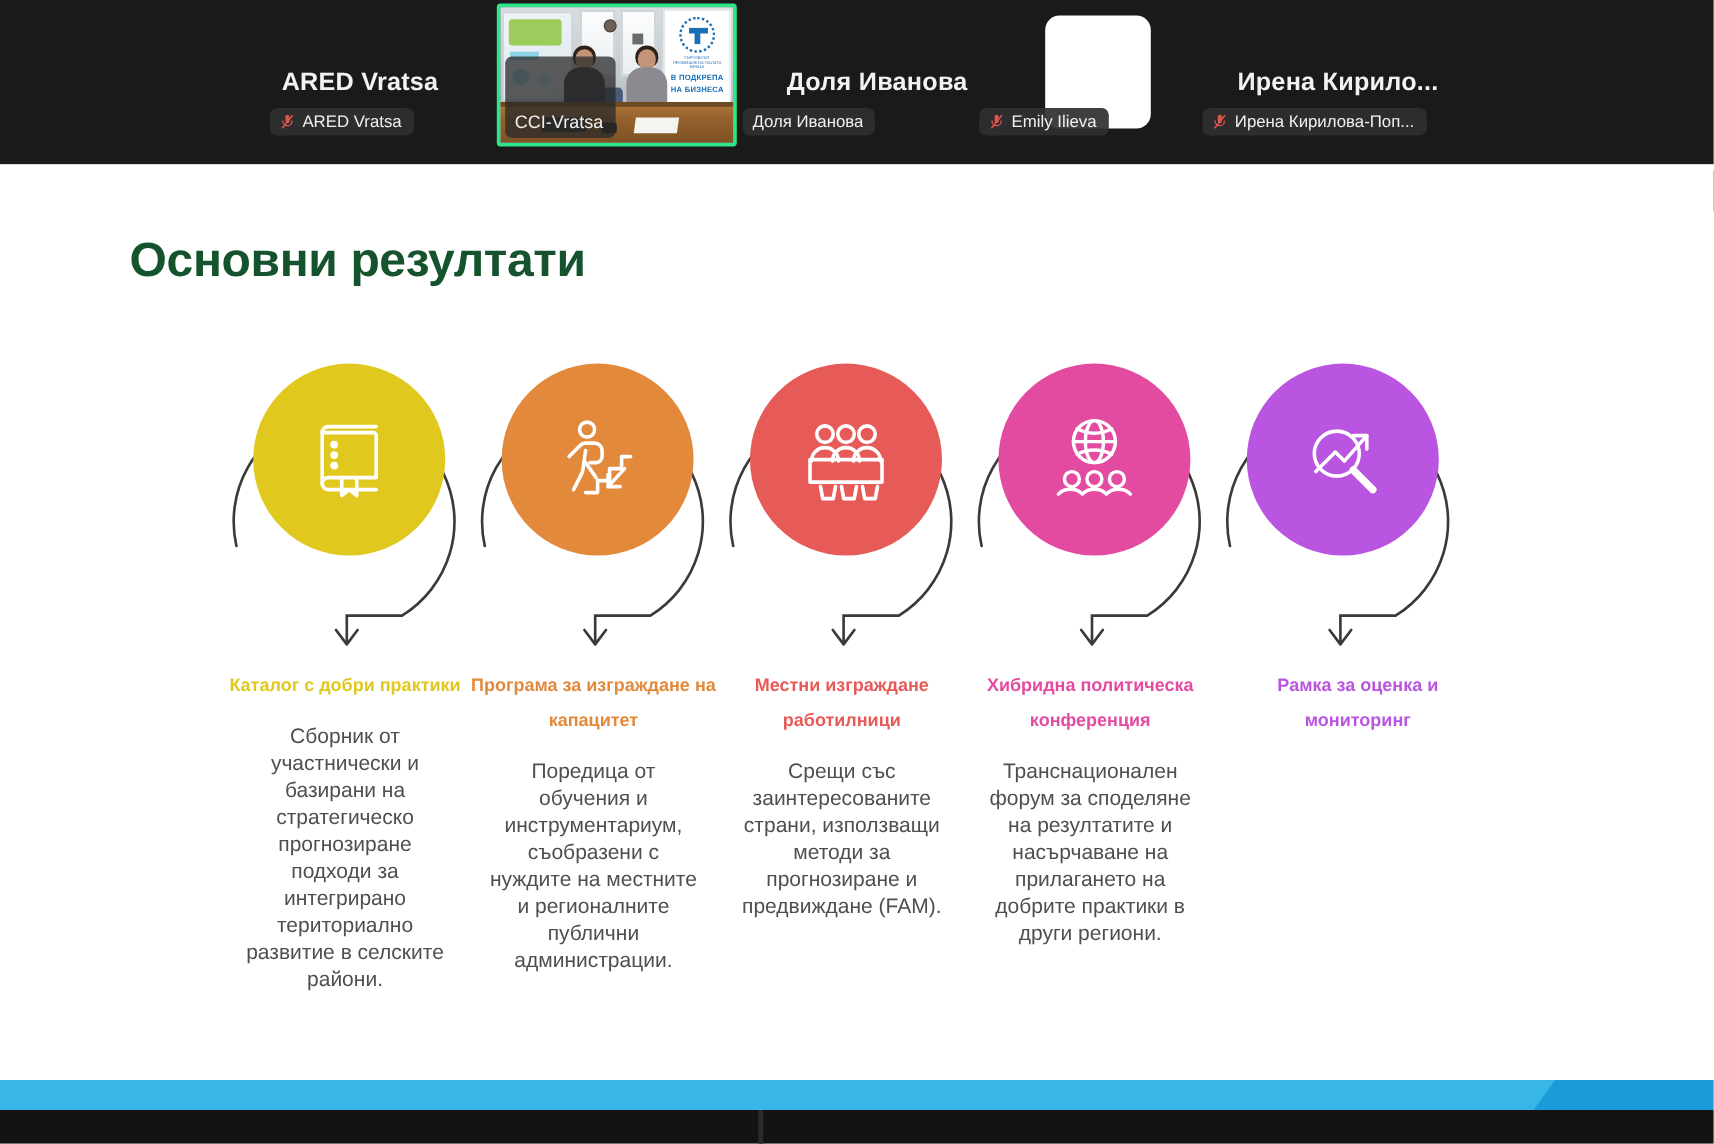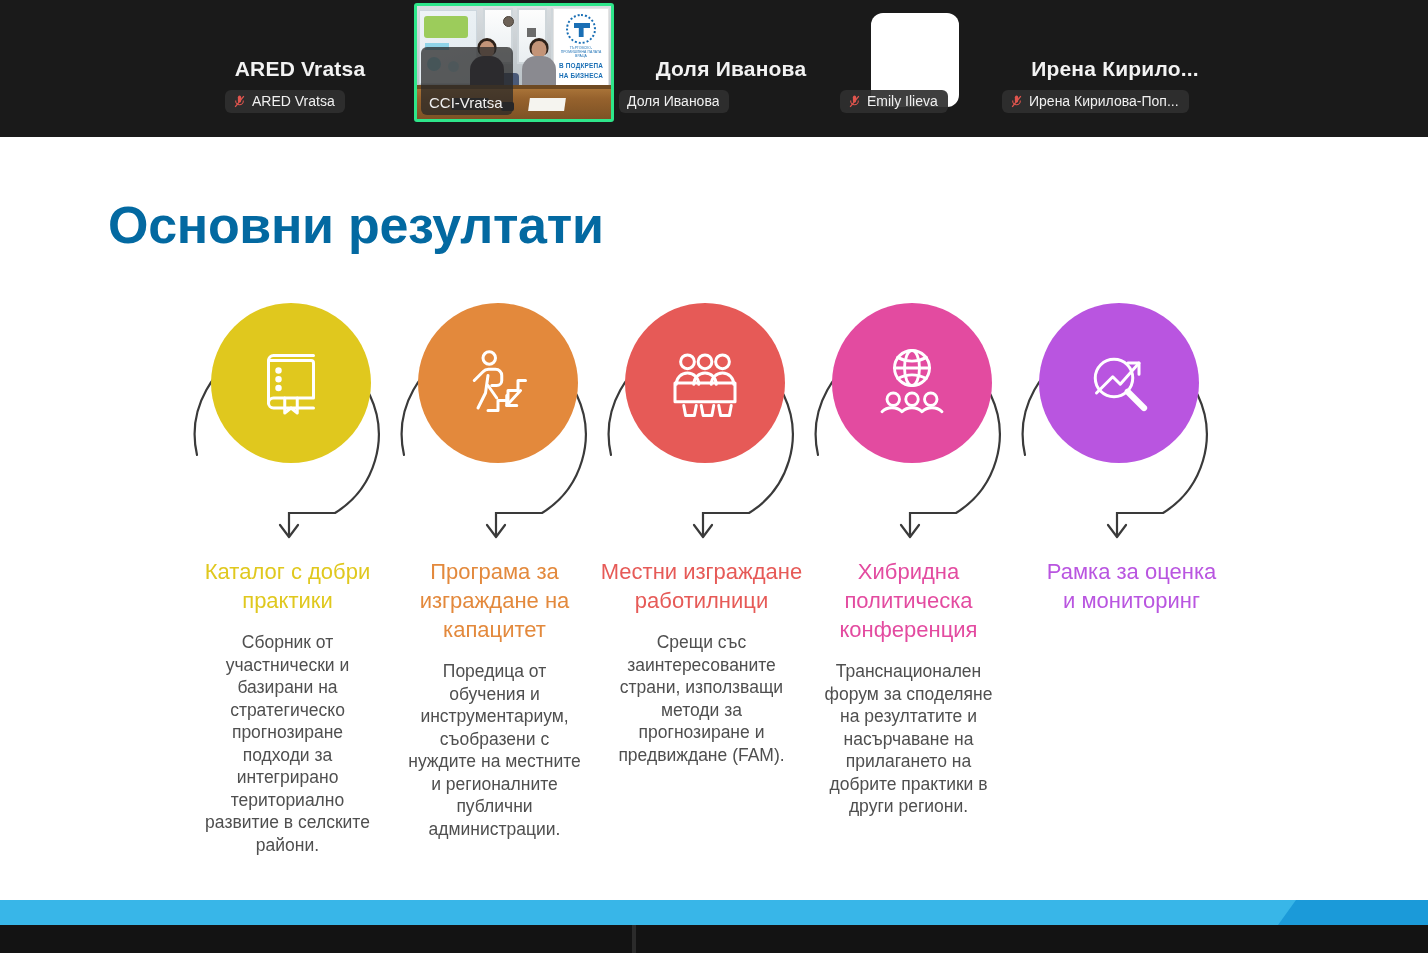--- a/index.html
+++ b/index.html
@@ -187,21 +187,21 @@
 
   
   .slide {
     position: absolute;
     left: 0; top: 137px; width: 1428px; height: 816px;
     background: #ffffff;
   }
   .slide-title {
     position: absolute;
     left: 108px; top: 58px;
-    font-size: 52px; font-weight: bold; color: #0369a1;
+    font-size: 40px; font-weight: bold; color: #14532d;
     letter-spacing: -0.3px;
   }
 
   
   .pipeline {
     position: absolute;
     left: 185px; top: 148px;
     width: 1058px; height: 280px;
   }
   .node {
@@ -220,21 +220,21 @@
   .node .icon-svg { width: 80px; height: 80px; display: block; }
 
   
   .cols {
     position: absolute; left: 185px; top: 420px; width: 1060px;
   }
   .col {
     position: absolute; top: 0; width: 205px; text-align: center;
   }
   .col h3 {
-    font-size: 22px; font-weight: normal; line-height: 29px;
+    font-size: 15px; font-weight: bold; line-height: 29px;
     margin: 0 0 14px 0;
   }
   .col p {
     font-size: 17.5px; line-height: 22.5px; color: #4f4f4f;
     margin: 16px;
   }
 
   
   .bottom-blue {
     position: absolute; left: 0; bottom: 28px;
@@ -319,21 +319,21 @@
     <div class="tile-name">Доля Иванова</div>
     <div class="tile-badge" style="left:3px;">
       <span class="bname">Доля Иванова</span>
     </div>
   </div>
 
   <div class="tile" style="left:846px;width:230px;">
     <div class="tile-name"></div>
   </div>
   <div class="white-blob"></div>
-  <div class="tile-badge" style="left:840px;bottom:24px;z-index:5;margin-top:20px;">
+  <div class="tile-badge" style="left:816px;bottom:24px;z-index:5;margin-top:20px;">
     <svg class="mute-icon" viewBox="0 0 24 24">
       <path d="M9 4a3 3 0 0 1 6 0v7a3 3 0 0 1-6 0z" fill="#e0554e"></path>
       <path d="M5 10v1a7 7 0 0 0 14 0v-1" stroke="#e0554e" stroke-width="2" fill="none"></path>
       <line x1="4" y1="22" x2="20" y2="2" stroke="#e0554e" stroke-width="2.4"></line>
     </svg>
     <span class="bname">Emily Ilieva</span>
   </div>
 
   <div class="tile" style="left:1000px;width:230px;">
     <div class="tile-name">Ирена  Кирило...</div>

